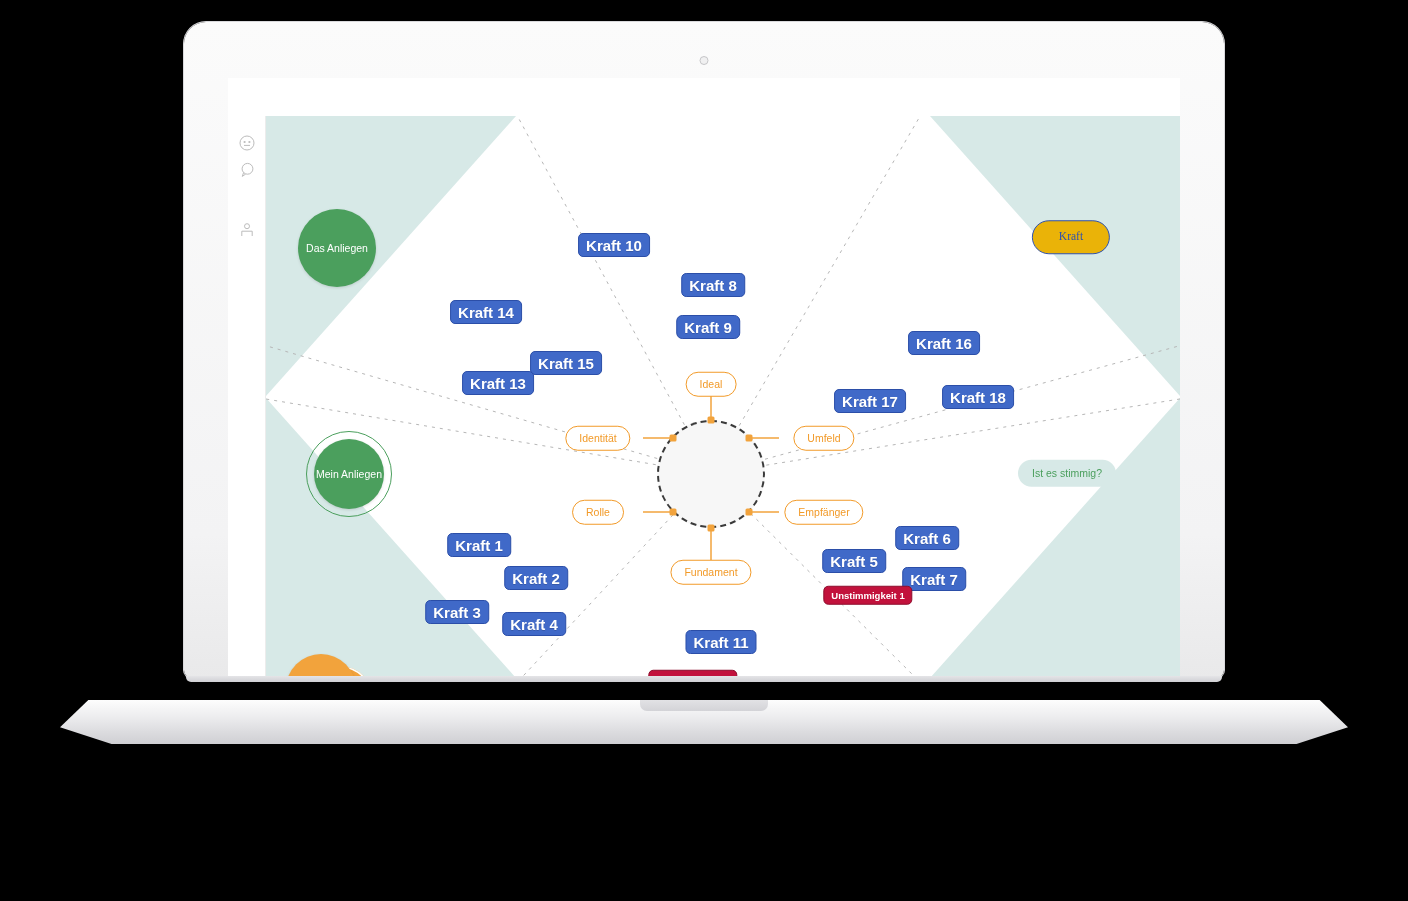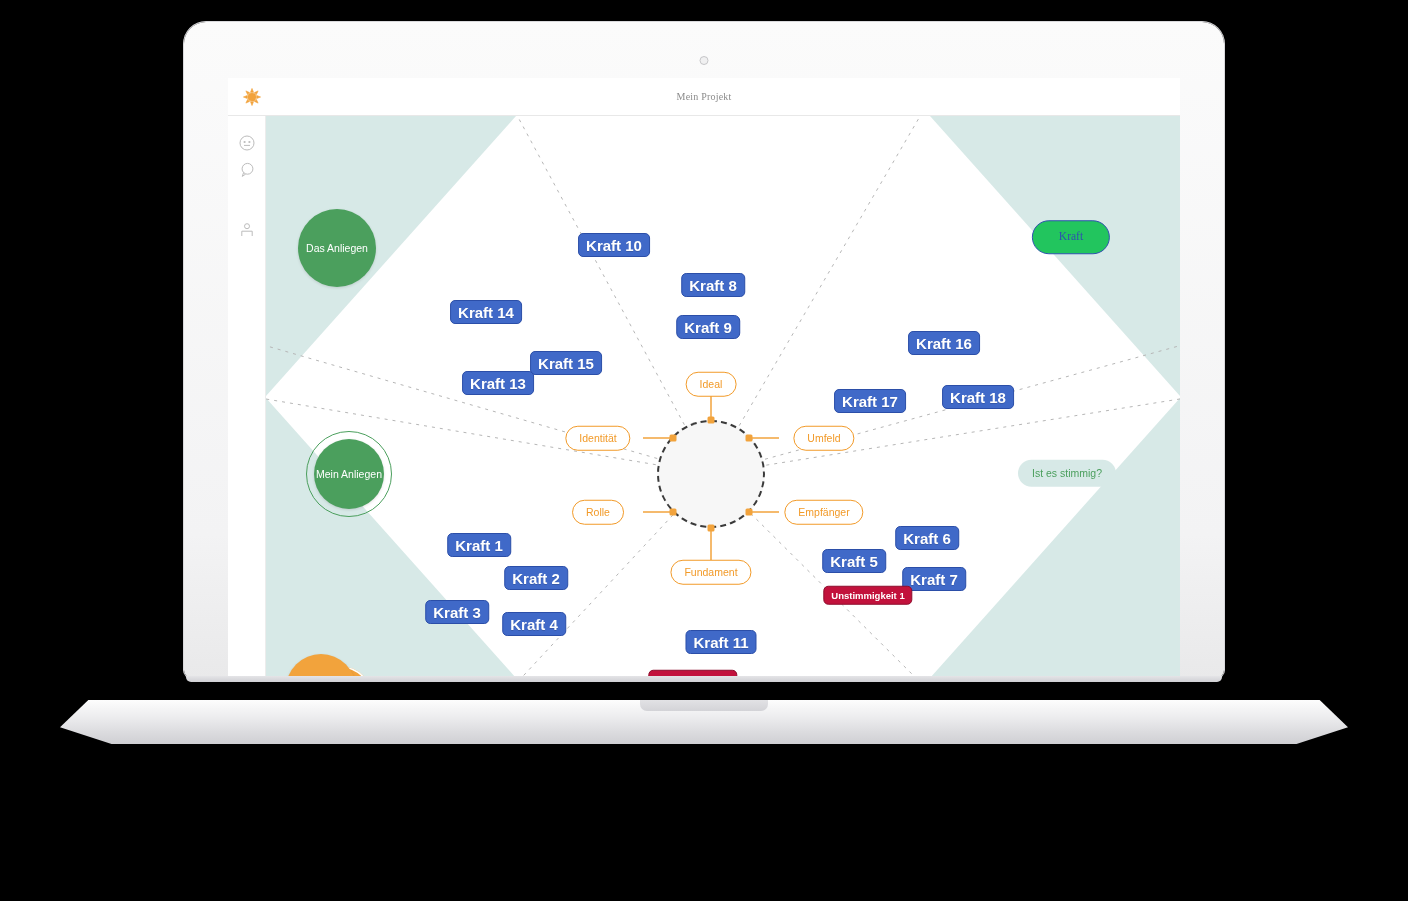--- a/index.html
+++ b/index.html
@@ -110,21 +110,21 @@
   }
   .pill-unstim {
     background: #c2123c; border: 1.3px solid #8d0d2c; color: #fff;
     font-size: 9.5px; font-weight: 700; padding: 3.5px 7px; border-radius: 5px;
   }
   .pill-orange {
     background: #fff; border: 1.6px solid #f29a28; color: #f29a28;
     font-size: 10.5px; padding: 6px 13px; border-radius: 999px;
   }
   .legend-kraft {
-    background: #22c55e; border: 1.6px solid #2f52ae; color: #2f52ae;
+    background: #eab308; border: 1.6px solid #2f52ae; color: #2f52ae;
     font-size: 11.5px; padding: 10px 26px; border-radius: 999px;
     font-family: "Liberation Serif", serif;
   }
   .legend-stimmig {
     background: #d7e9e7; border: none; color: #4b9f5d;
     font-size: 10.5px; padding: 8px 14px; border-radius: 999px;
   }
 
   .hub-ring {
     position: absolute; transform: translate(-50%,-50%);
@@ -146,38 +146,20 @@
 <body>
 
 <div id="root">
 
   <div class="laptop-lid">
     <div class="camera-dot"></div>
 
     <div class="screen">
       <div class="app">
 
-        <div class="topbar">
-          <div class="logo-sun">
-            <svg viewBox="0 0 20 20" width="20" height="20">
-              <g fill="#f2a33c" stroke="#f2a33c" stroke-width="0.6">
-                <circle cx="10" cy="10" r="4.1"></circle>
-                <path d="M10 1.4 L11.5 5.3 L8.5 5.3 Z"></path>
-                <path d="M10 18.6 L8.5 14.7 L11.5 14.7 Z"></path>
-                <path d="M1.4 10 L5.3 8.5 L5.3 11.5 Z"></path>
-                <path d="M18.6 10 L14.7 11.5 L14.7 8.5 Z"></path>
-                <path d="M3.9 3.9 L7.6 5.6 L5.6 7.6 Z"></path>
-                <path d="M16.1 16.1 L12.4 14.4 L14.4 12.4 Z"></path>
-                <path d="M16.1 3.9 L14.4 7.6 L12.4 5.6 Z"></path>
-                <path d="M3.9 16.1 L5.6 12.4 L7.6 14.4 Z"></path>
-              </g>
-            </svg>
-          </div>
-          <div class="topbar-title">Mein Projekt</div>
-        </div>
 
         <div class="sidebar">
           <div class="side-icon" style="margin-top:18px;">
             <svg viewBox="0 0 18 18" width="18" height="18" fill="none" stroke="#bcbcbc" stroke-width="1">
               <circle cx="9" cy="9" r="7"></circle>
               <circle cx="6.6" cy="8" r="1.1" fill="#bcbcbc" stroke="none"></circle>
               <circle cx="11.4" cy="8" r="1.1" fill="#bcbcbc" stroke="none"></circle>
               <path d="M6.4 11.4 h5.2" stroke-linecap="round"></path>
             </svg>
           </div>

